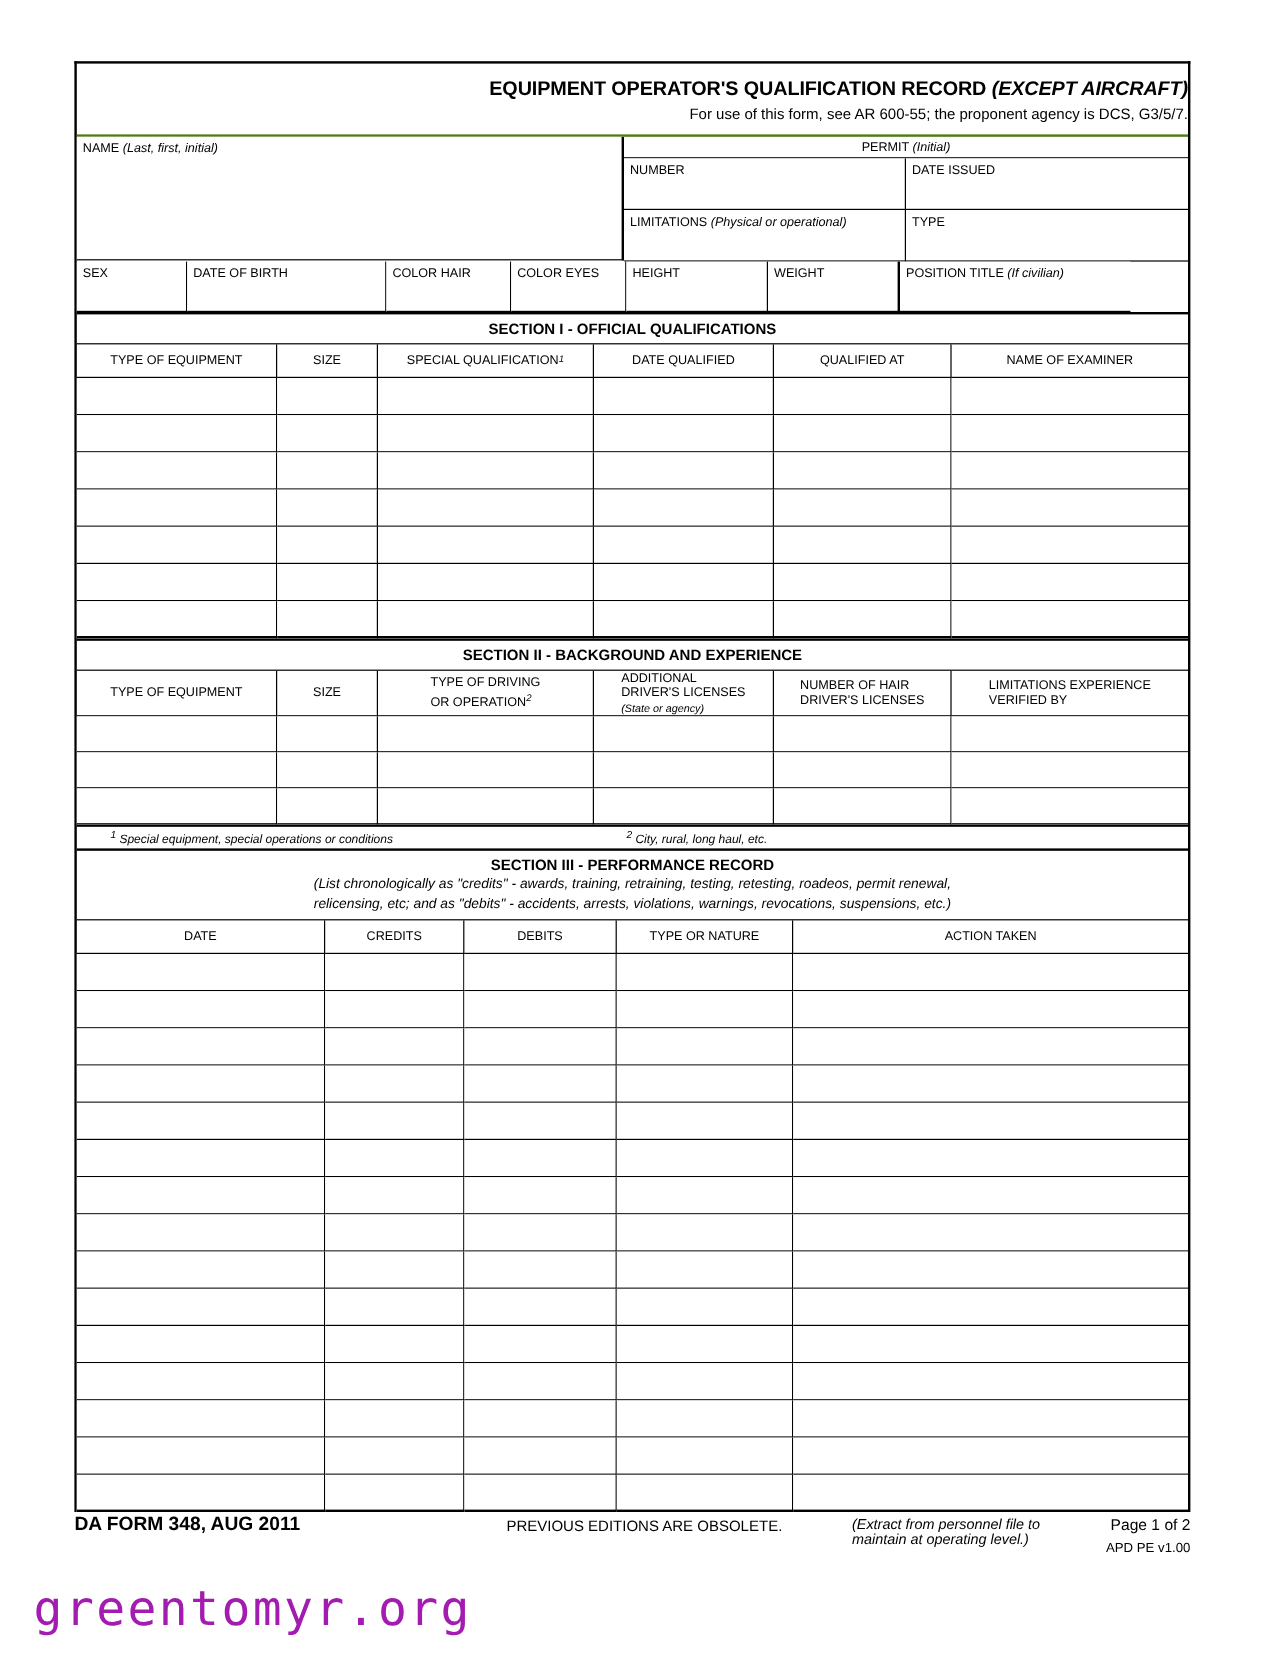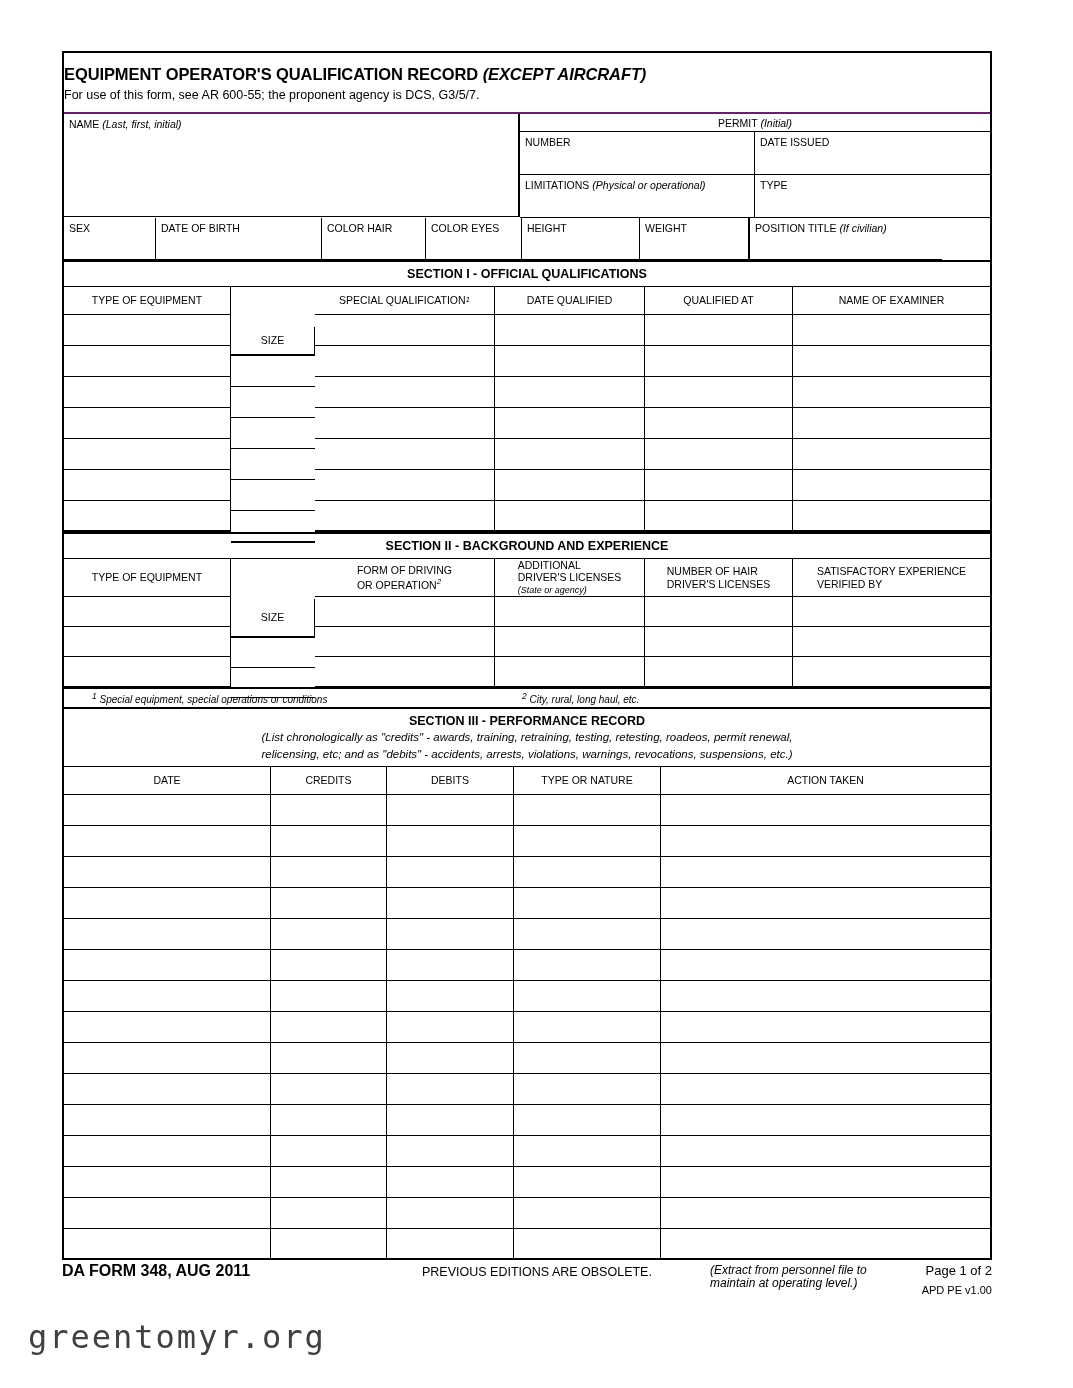--- a/index.html
+++ b/index.html
@@ -43,23 +43,23 @@
   .lbl {
     font-size: 10.5px;
     line-height: 12px;
     padding: 4px 0 0 5px;
     white-space: nowrap;
   }
   .lbl i { font-style: italic; }
 
   
   #titleblock {
-    border-bottom: 2px solid #701a75;
+    border-bottom: 2px solid #4d7c0f;
     padding: 12px 0 9px 0;
-    text-align: left;
+    text-align: right;
   }
   #title {
     font-size: 16.5px;
     font-weight: bold;
     letter-spacing: -0.1px;
     line-height: 19px;
   }
   #title .ital { font-style: italic; }
   #subtitle {
     font-size: 12.5px;
@@ -120,21 +120,21 @@
   .hdrow1 { height: 28px; }
   .hdrow2 { height: 38px; }
   .hdrow3 { height: 28px; }
 
   .datarow1 { height: 31px; }
   .datarow2 { height: 30px; }
   .datarow3 { height: 31px; }
 
   
   .c1 { width: 167px; }
-  .c2 { width: 84px; margin-top: 40px; }
+  .c2 { width: 84px; }
   .c3 { width: 180px; }
   .c4 { width: 150px; }
   .c5 { width: 148px; }
   .c6 { width: 197px; }
 
   
   .d1 { width: 207px; }
   .d2 { width: 116px; }
   .d3 { width: 127px; }
   .d4 { width: 147px; }
@@ -183,23 +183,23 @@
     position: absolute; right: 0; top: 26px;
     font-size: 11px; text-align: right;
   }
 
   
   #watermark {
     position: absolute;
     left: 28px;
     top: 1318px;
     font-family: "DejaVu Sans Mono", monospace;
-    font-size: 32px;
+    font-size: 40px;
     letter-spacing: 2px;
-    color: #404040;
+    color: #a21caf;
   }
 </style>
 </head>
 <body>
 
 <div id="page">
 
   <div id="form">
 
     <div id="titleblock">
@@ -333,40 +333,40 @@
         </div>
       </div>
 
     <div class="secbar">SECTION II - BACKGROUND AND EXPERIENCE</div>
 
     <div class="row hdrow2">
       <div class="colhead c1">TYPE OF EQUIPMENT</div>
       <div class="colhead c2">SIZE</div>
       <div class="colhead c3">
         <div>
-          <span>FORM OF DRIVING</span><br>
+          <span>TYPE OF DRIVING</span><br>
           <span>OR OPERATION</span><sup>2</sup>
         </div>
       </div>
       <div class="colhead c4">
         <div>
           <span>ADDITIONAL</span><br>
           <span>DRIVER'S LICENSES</span>
           <span class="small-ital">(State or agency)</span>
         </div>
       </div>
       <div class="colhead c5">
         <div>
           <span>NUMBER OF HAIR</span><br>
           <span>DRIVER'S LICENSES</span>
         </div>
       </div>
       <div class="colhead c6">
         <div>
-          <span>SATISFACTORY EXPERIENCE</span><br>
+          <span>LIMITATIONS EXPERIENCE</span><br>
           <span>VERIFIED BY</span>
         </div>
       </div>
     </div>
 
     <div id="sec2-rows">
         <div class="row datarow2">
           <div class="cell c1"></div>
           <div class="cell c2"></div>
           <div class="cell c3"></div>

